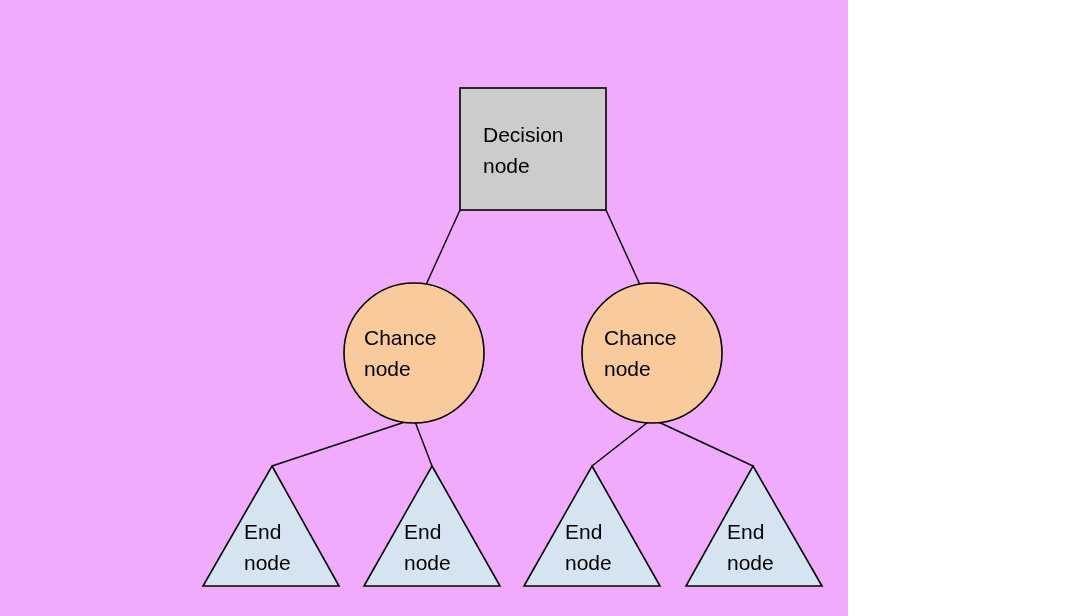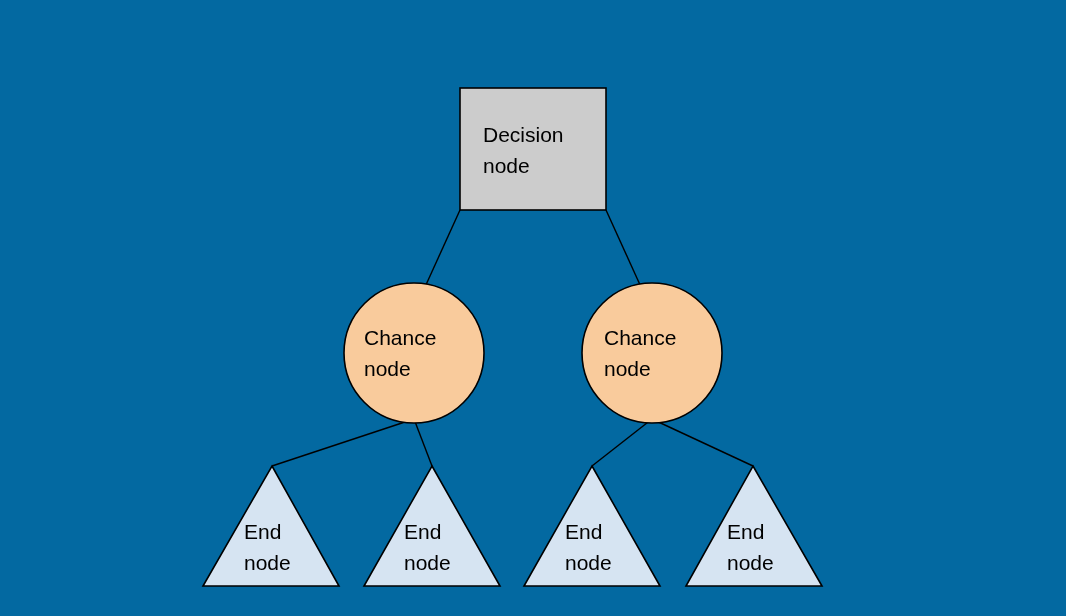--- a/index.html
+++ b/index.html
@@ -8,23 +8,23 @@
     background: #ffffff;
   }
   body {
     width: 1066px;
     height: 616px;
     overflow: hidden;
     font-family: "Liberation Sans", sans-serif;
   }
   #diagram-root {
     position: relative;
-    width: 1066px;
+    width: 848px;
     height: 616px;
-    background: #0369a1;
+    background: #f0abfc;
   }
   #tree-svg {
     position: absolute;
     left: 0;
     top: 0;
     width: 1066px;
     height: 616px;
     display: block;
   }
   .node-label {

